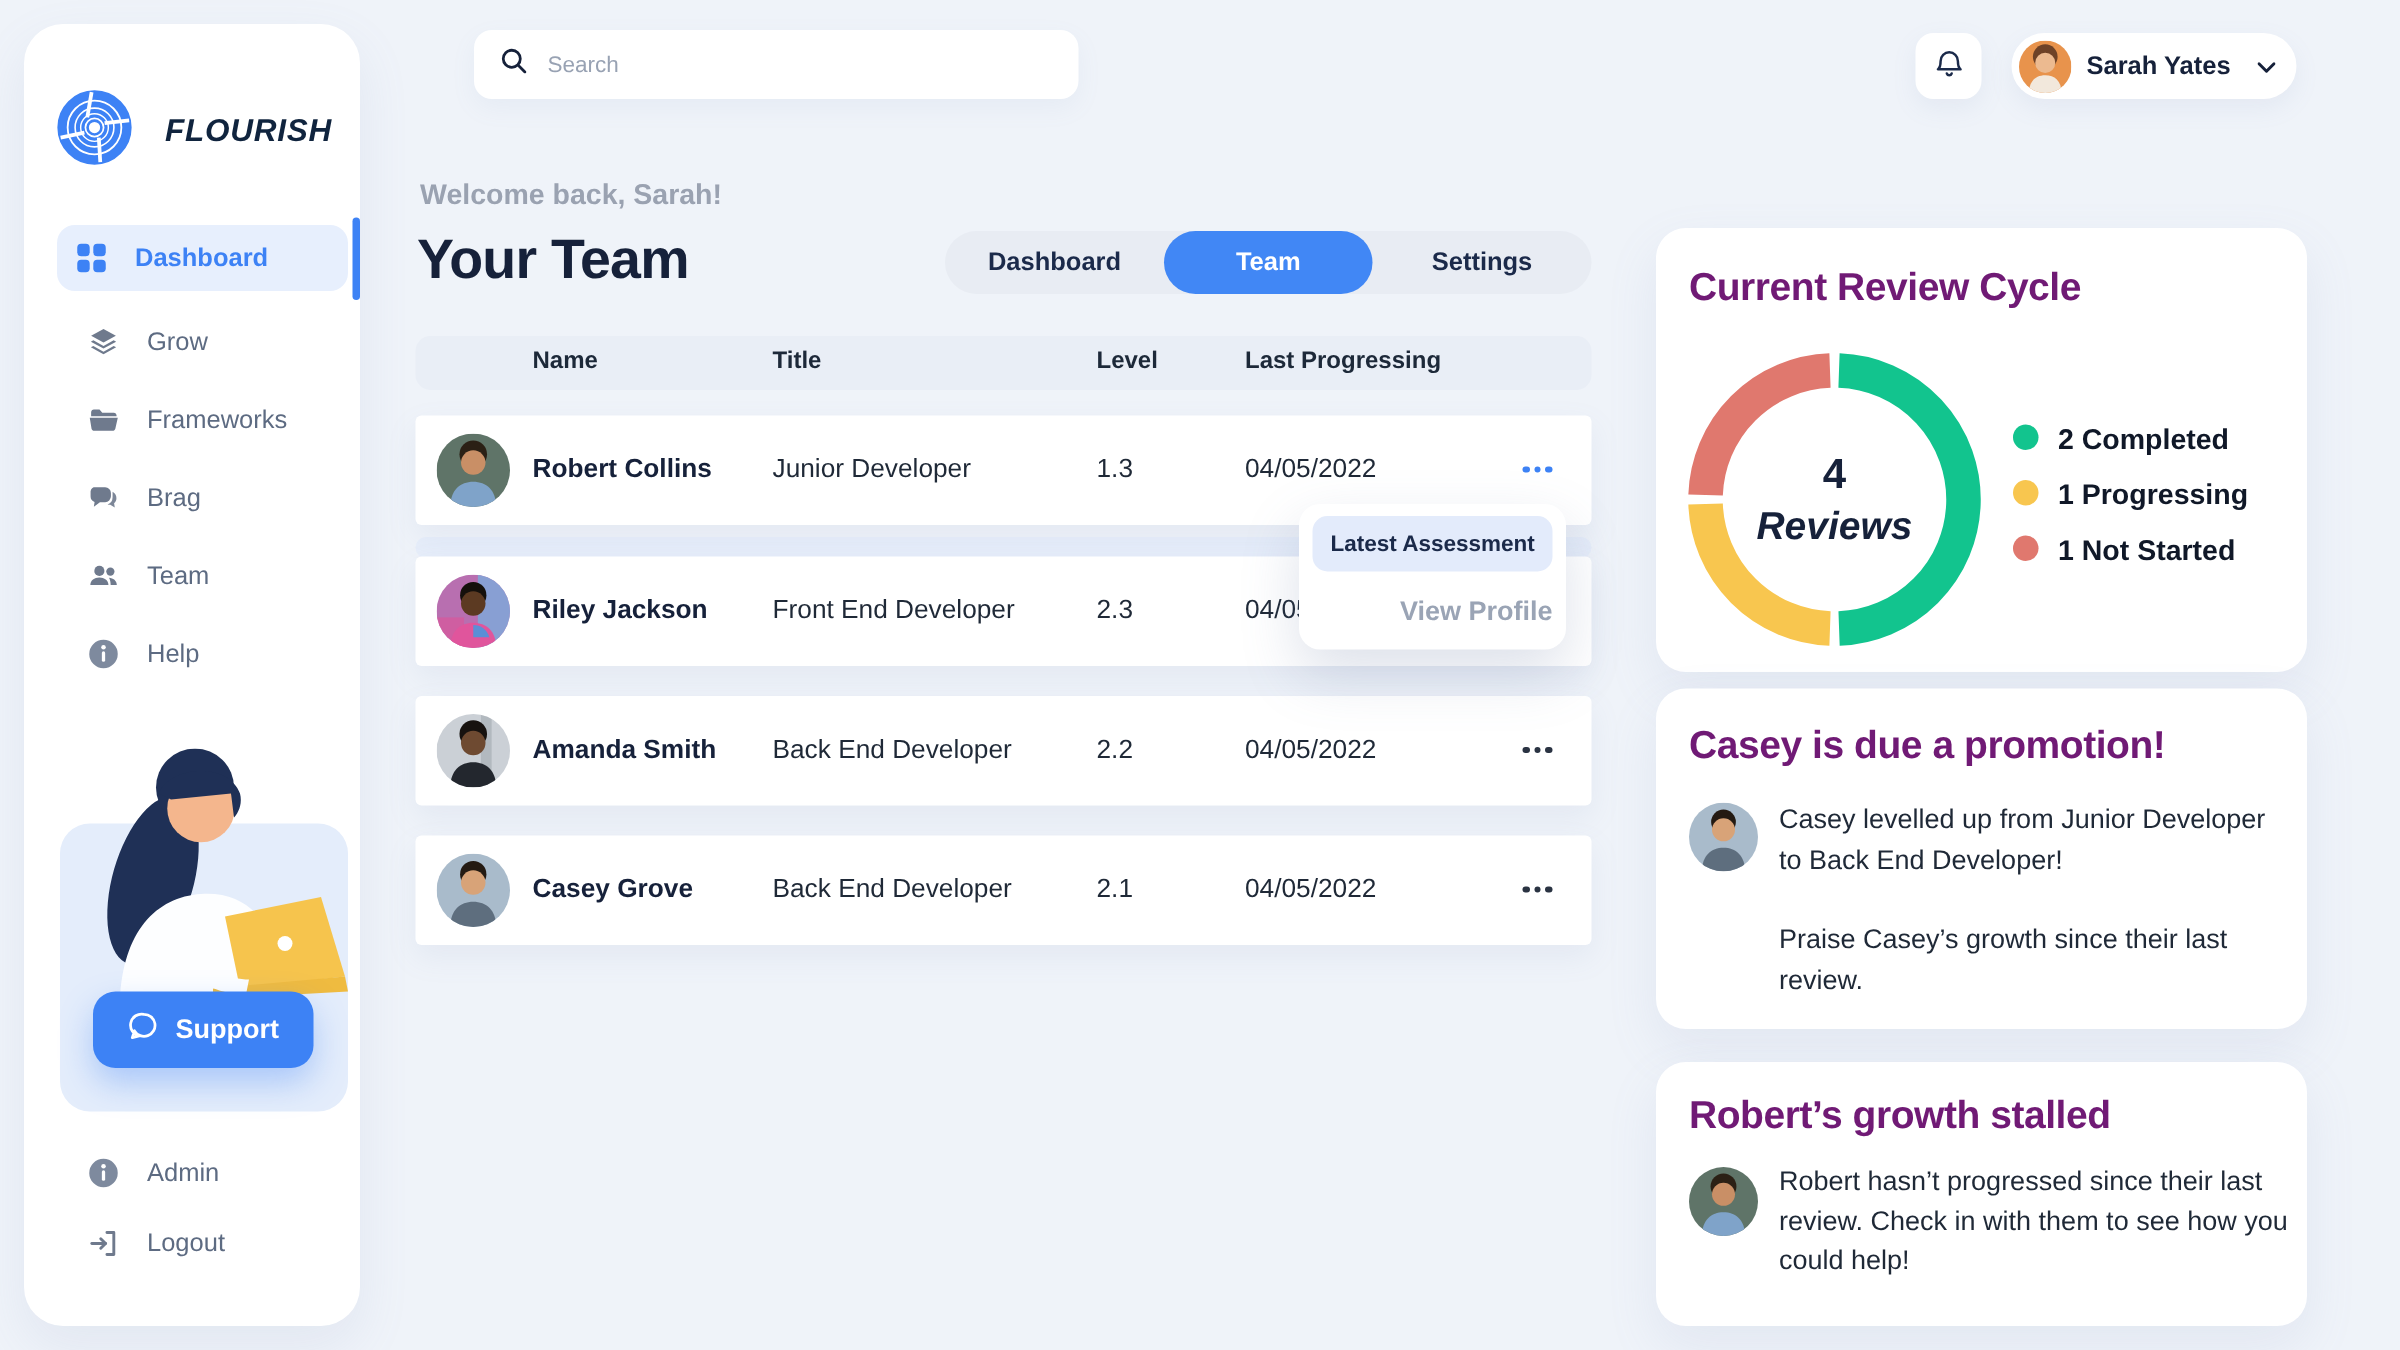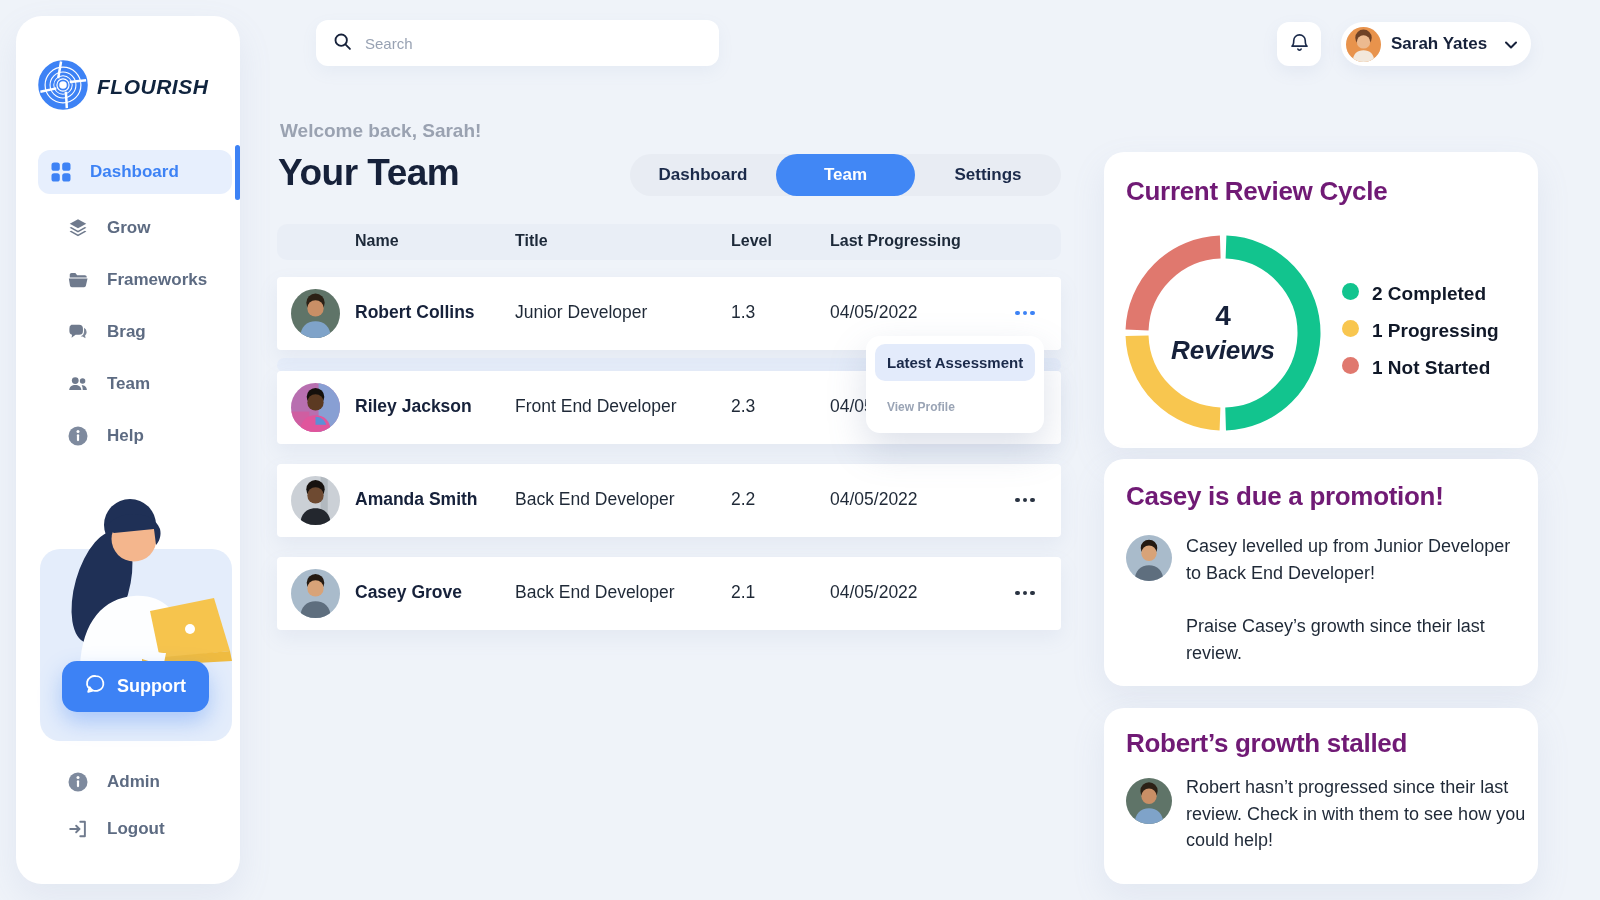--- a/index.html
+++ b/index.html
@@ -12,26 +12,26 @@
     color:#16213A;
   }
   .abs { position:absolute; }
 
   
   .sidebar {
     left:16px; top:16px; width:224px; height:868px;
     background:#fff; border-radius:26px;
     box-shadow:0 14px 34px rgba(130,150,190,.12);
   }
-  .logo-row { position:absolute; left:22px; top:44px; display:flex; align-items:center; gap:9px; }
+  .logo-row { position:absolute; left:22px; top:44px; display:flex; align-items:center; gap:22px; }
   .logo-text { font-size:21px; font-weight:800; font-style:italic; letter-spacing:.5px; color:#10243E; }
   .nav { position:absolute; left:0; top:134px; width:100%; }
   .nav-item {
     height:52px; display:flex; align-items:center; gap:18px;
-    padding-left:51px; color:#5D6B82; font-size:17px; font-weight:700; cursor:pointer;
+    padding-left:18px; color:#5D6B82; font-size:17px; font-weight:400; cursor:pointer;margin-left:24px;
   }
   .nav-item .ic { width:22px; height:22px; display:flex; align-items:center; justify-content:center; }
   .nav-item.active {
     height:44px; margin:0 8px 8px 22px; padding-left:12px; gap:18px;
     background:#E7EFFD; border-radius:12px; color:#3D82F5; font-weight:700;
   }
   .accent-bar {
     position:absolute; left:219px; top:129px; width:5px; height:55px;
     background:#3D82F5; border-radius:4px;
   }
@@ -124,21 +124,21 @@
     border-radius:14px; box-shadow:0 16px 38px rgba(100,120,160,.22); z-index:10;
   }
   .row-menu .mi-hot {
     position:absolute; left:9px; top:8px; width:160px; height:37px;
     background:#E3EBFB; border:none; border-radius:10px; cursor:pointer;
     font-family:inherit; font-size:15px; font-weight:700; color:#1B2A4A; text-align:left; padding-left:12px;
   }
   .row-menu .mi {
     position:absolute; left:9px; top:55px; width:160px; height:32px;
     background:transparent; border:none; cursor:pointer;
-    font-family:inherit; font-size:12px; font-weight:600; color:#9AA4B5; text-align:left; padding-left:12px;
+    font-family:inherit; font-size:18px; font-weight:600; color:#9AA4B5; text-align:right; padding-left:12px;
   }
 
   
   .card {
     background:#fff; border-radius:20px;
     box-shadow:0 14px 34px rgba(130,150,190,.12);
   }
   .card h2 { position:absolute; left:22px; font-size:26px; font-weight:800; color:#701a75; letter-spacing:-.3px; }
   .card-review { left:1104px; top:152px; width:434px; height:296px; }
   .donut-wrap { position:absolute; left:14px; top:76px; width:210px; height:210px; }

